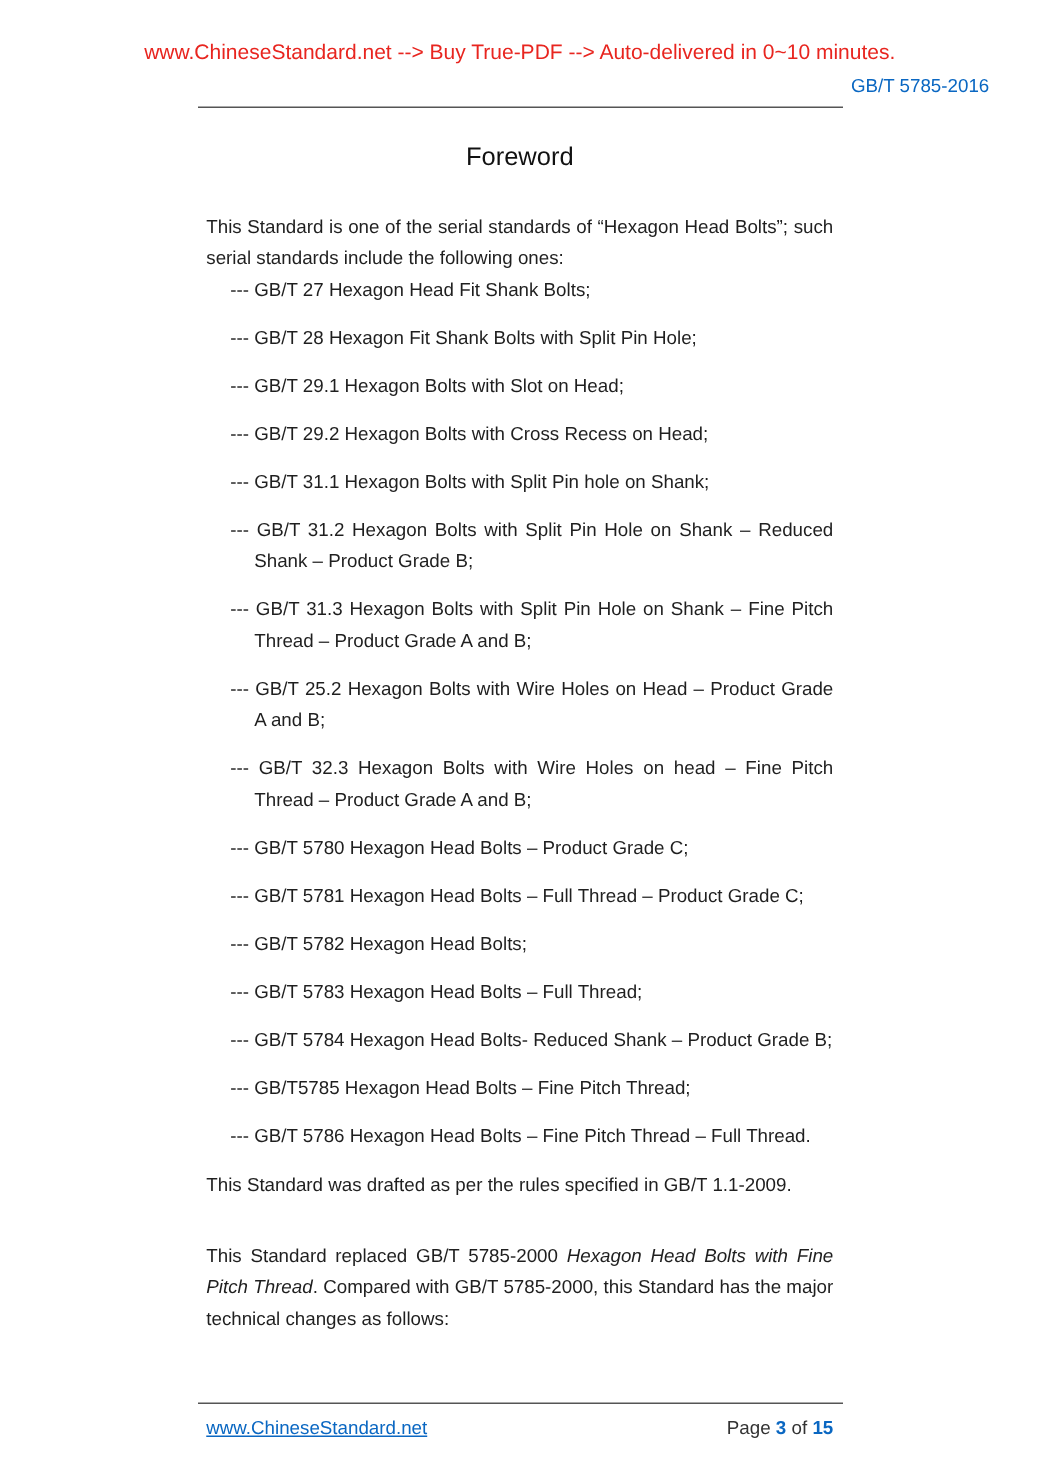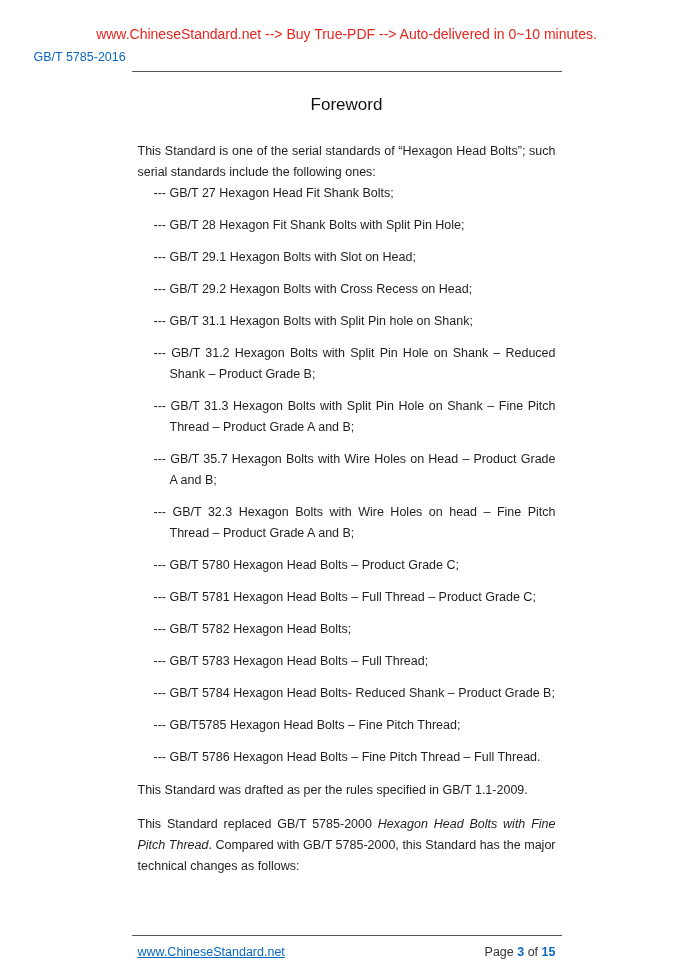--- a/index.html
+++ b/index.html
@@ -18,21 +18,21 @@
   
   .banner {
     padding-top: 26px;
     text-align: center;
     color: #e8251f;
     font-size: 14px;
     line-height: 16px;
   }
   .doc-number {
     margin-top: 8px;
-    text-align: left;
+    text-align: right;
     color: #0a67c2;
     font-size: 12.5px;
     line-height: 14px;
   }
   .header-rule {
     margin: 7px 98px 0 98px;
     border-bottom: 1px solid #555;
     height: 0;
   }
 
@@ -57,21 +57,21 @@
 
   .standards-list { margin-top: 0; }
   .list-item {
     padding-left: 32px;
     text-indent: -16px;
     margin-bottom: 11px;
     text-align: justify;
   }
 
   .para-drafted { margin-top: 12px; }
-  .para-replaced { margin-top: 13px; }
+  .para-replaced { margin-top: 26px; }
   .italic { font-style: italic; }
 
   
   .footer {
     position: absolute;
     left: 98px;
     right: 98px;
     top: 935px;
     border-top: 1px solid #555;
   }
@@ -108,21 +108,21 @@
     <p class="intro">This Standard is one of the serial standards of “Hexagon Head Bolts”; such serial standards include the following ones:</p>
 
     <div class="standards-list">
         <div class="list-item">--- GB/T 27 Hexagon Head Fit Shank Bolts;</div>
         <div class="list-item">--- GB/T 28 Hexagon Fit Shank Bolts with Split Pin Hole;</div>
         <div class="list-item">--- GB/T 29.1 Hexagon Bolts with Slot on Head;</div>
         <div class="list-item">--- GB/T 29.2 Hexagon Bolts with Cross Recess on Head;</div>
         <div class="list-item">--- GB/T 31.1 Hexagon Bolts with Split Pin hole on Shank;</div>
         <div class="list-item">--- GB/T 31.2 Hexagon Bolts with Split Pin Hole on Shank – Reduced Shank – Product Grade B;</div>
         <div class="list-item">--- GB/T 31.3 Hexagon Bolts with Split Pin Hole on Shank – Fine Pitch Thread – Product Grade A and B;</div>
-        <div class="list-item">--- GB/T 35.7 Hexagon Bolts with Wire Holes on Head – Product Grade A and B;</div>
+        <div class="list-item">--- GB/T 25.2 Hexagon Bolts with Wire Holes on Head – Product Grade A and B;</div>
         <div class="list-item">--- GB/T 32.3 Hexagon Bolts with Wire Holes on head – Fine Pitch Thread – Product Grade A and B;</div>
         <div class="list-item">--- GB/T 5780 Hexagon Head Bolts – Product Grade C;</div>
         <div class="list-item">--- GB/T 5781 Hexagon Head Bolts – Full Thread – Product Grade C;</div>
         <div class="list-item">--- GB/T 5782 Hexagon Head Bolts;</div>
         <div class="list-item">--- GB/T 5783 Hexagon Head Bolts – Full Thread;</div>
         <div class="list-item">--- GB/T 5784 Hexagon Head Bolts- Reduced Shank – Product Grade B;</div>
         <div class="list-item">--- GB/T5785 Hexagon Head Bolts – Fine Pitch Thread;</div>
         <div class="list-item">--- GB/T 5786 Hexagon Head Bolts – Fine Pitch Thread – Full Thread.</div>
       </div>
 

